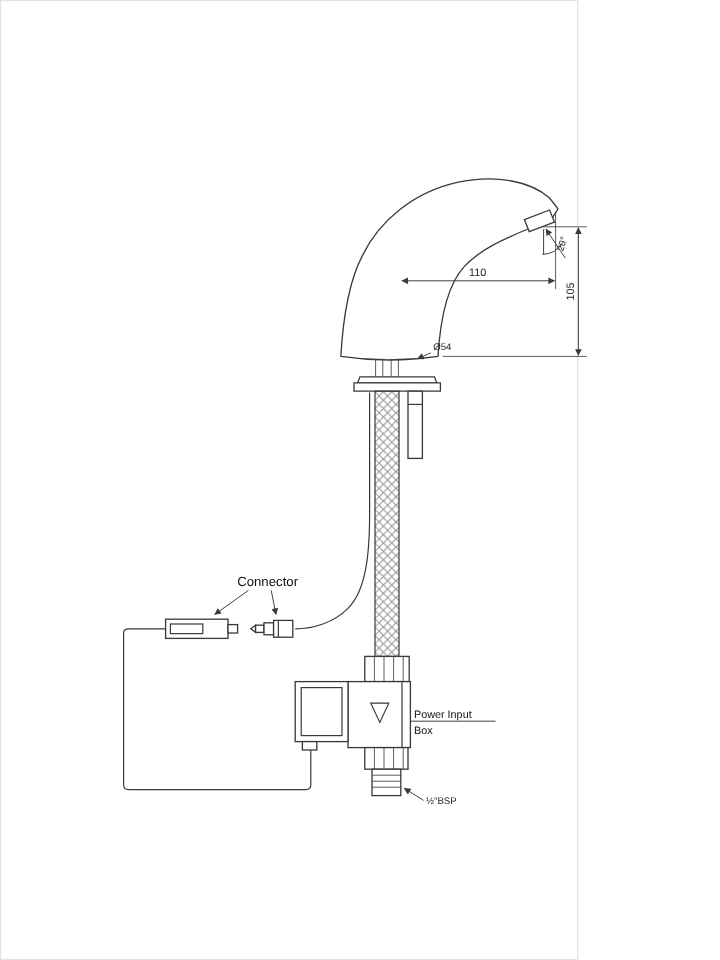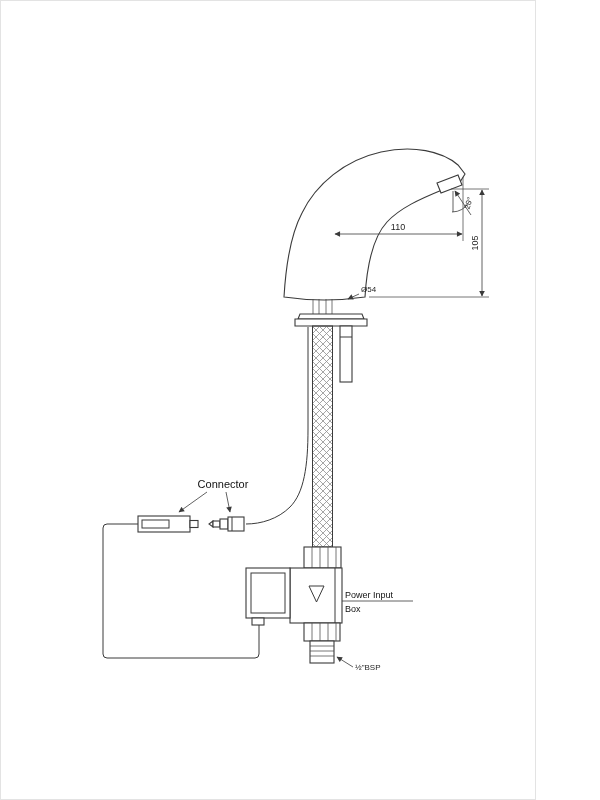--- a/index.html
+++ b/index.html
@@ -1,17 +1,17 @@
 <!DOCTYPE html>
 <html><head>
 <meta charset="utf-8">
 <style>
   html,body{margin:0;padding:0;background:#fff;}
   .canvas{
-    position:relative;width:536px;height:800px;background:#ffffff;
+    position:relative;width:482px;height:800px;background:#ffffff;
     border:1px solid #e3e3e3;box-sizing:border-box;
     font-family:"Liberation Sans", sans-serif;
   }
   svg{display:block;}
   .outline{fill:#ffffff;stroke:#3a3a3a;stroke-width:1.1;}
   .thin{fill:none;stroke:#3a3a3a;stroke-width:1;}
   .xthin{fill:none;stroke:#4a4a4a;stroke-width:0.75;}
   .dimline{fill:none;stroke:#3a3a3a;stroke-width:0.8;}
   .dim-text{font:9px "Liberation Sans",sans-serif;fill:#1f1f1f;}
   .small-text{font:8px "Liberation Sans",sans-serif;fill:#1f1f1f;}

